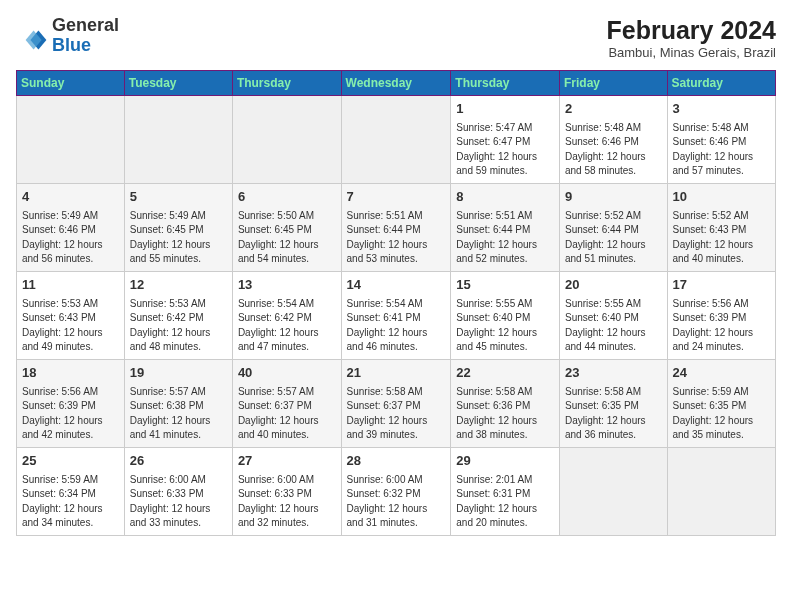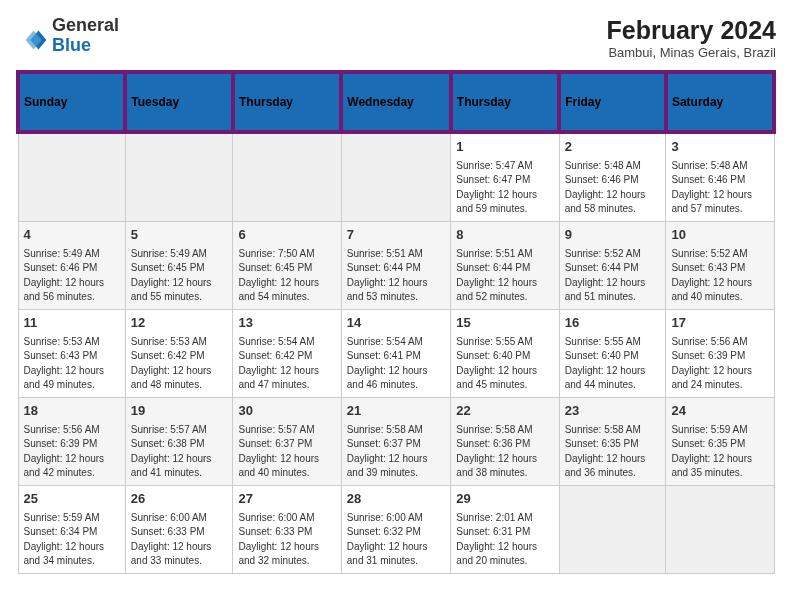--- a/index.html
+++ b/index.html
@@ -44,26 +44,26 @@
       font-size: 13px;
       color: #444;
     }
     table {
       width: 100%;
       border-collapse: collapse;
       font-size: 10.5px;
     }
     thead tr th {
       background-color: #1a6db5;
-      color: #000000;
-      padding: 21px 4px;
+      color: #86efac;
+      padding: 5px 4px;
       text-align: left;
       font-size: 12px;
       font-weight: bold;
-      border: 4px solid #701a75;
+      border: 1px solid #701a75;
     }
     tbody tr td {
       border: 1px solid #ccc;
       vertical-align: top;
       padding: 4px 5px;
       height: 88px;
       width: 113px;
       color: #333;
       font-size: 10px;
       line-height: 1.45;
@@ -154,21 +154,21 @@
         </td>
         <td>
           <span class="day-num">5</span>
           <div>Sunrise: 5:49 AM</div>
           <div>Sunset: 6:45 PM</div>
           <div>Daylight: 12 hours</div>
           <div>and 55 minutes.</div>
         </td>
         <td>
           <span class="day-num">6</span>
-          <div>Sunrise: 7:50 AM</div>
+          <div>Sunrise: 5:50 AM</div>
           <div>Sunset: 6:45 PM</div>
           <div>Daylight: 12 hours</div>
           <div>and 54 minutes.</div>
         </td>
         <td>
           <span class="day-num">7</span>
           <div>Sunrise: 5:51 AM</div>
           <div>Sunset: 6:44 PM</div>
           <div>Daylight: 12 hours</div>
           <div>and 53 minutes.</div>
@@ -225,21 +225,21 @@
           <div>and 46 minutes.</div>
         </td>
         <td>
           <span class="day-num">15</span>
           <div>Sunrise: 5:55 AM</div>
           <div>Sunset: 6:40 PM</div>
           <div>Daylight: 12 hours</div>
           <div>and 45 minutes.</div>
         </td>
         <td>
-          <span class="day-num">16</span>
+          <span class="day-num">20</span>
           <div>Sunrise: 5:55 AM</div>
           <div>Sunset: 6:40 PM</div>
           <div>Daylight: 12 hours</div>
           <div>and 44 minutes.</div>
         </td>
         <td>
           <span class="day-num">17</span>
           <div>Sunrise: 5:56 AM</div>
           <div>Sunset: 6:39 PM</div>
           <div>Daylight: 12 hours</div>
@@ -255,21 +255,21 @@
           <div>and 42 minutes.</div>
         </td>
         <td>
           <span class="day-num">19</span>
           <div>Sunrise: 5:57 AM</div>
           <div>Sunset: 6:38 PM</div>
           <div>Daylight: 12 hours</div>
           <div>and 41 minutes.</div>
         </td>
         <td>
-          <span class="day-num">30</span>
+          <span class="day-num">40</span>
           <div>Sunrise: 5:57 AM</div>
           <div>Sunset: 6:37 PM</div>
           <div>Daylight: 12 hours</div>
           <div>and 40 minutes.</div>
         </td>
         <td>
           <span class="day-num">21</span>
           <div>Sunrise: 5:58 AM</div>
           <div>Sunset: 6:37 PM</div>
           <div>Daylight: 12 hours</div>

